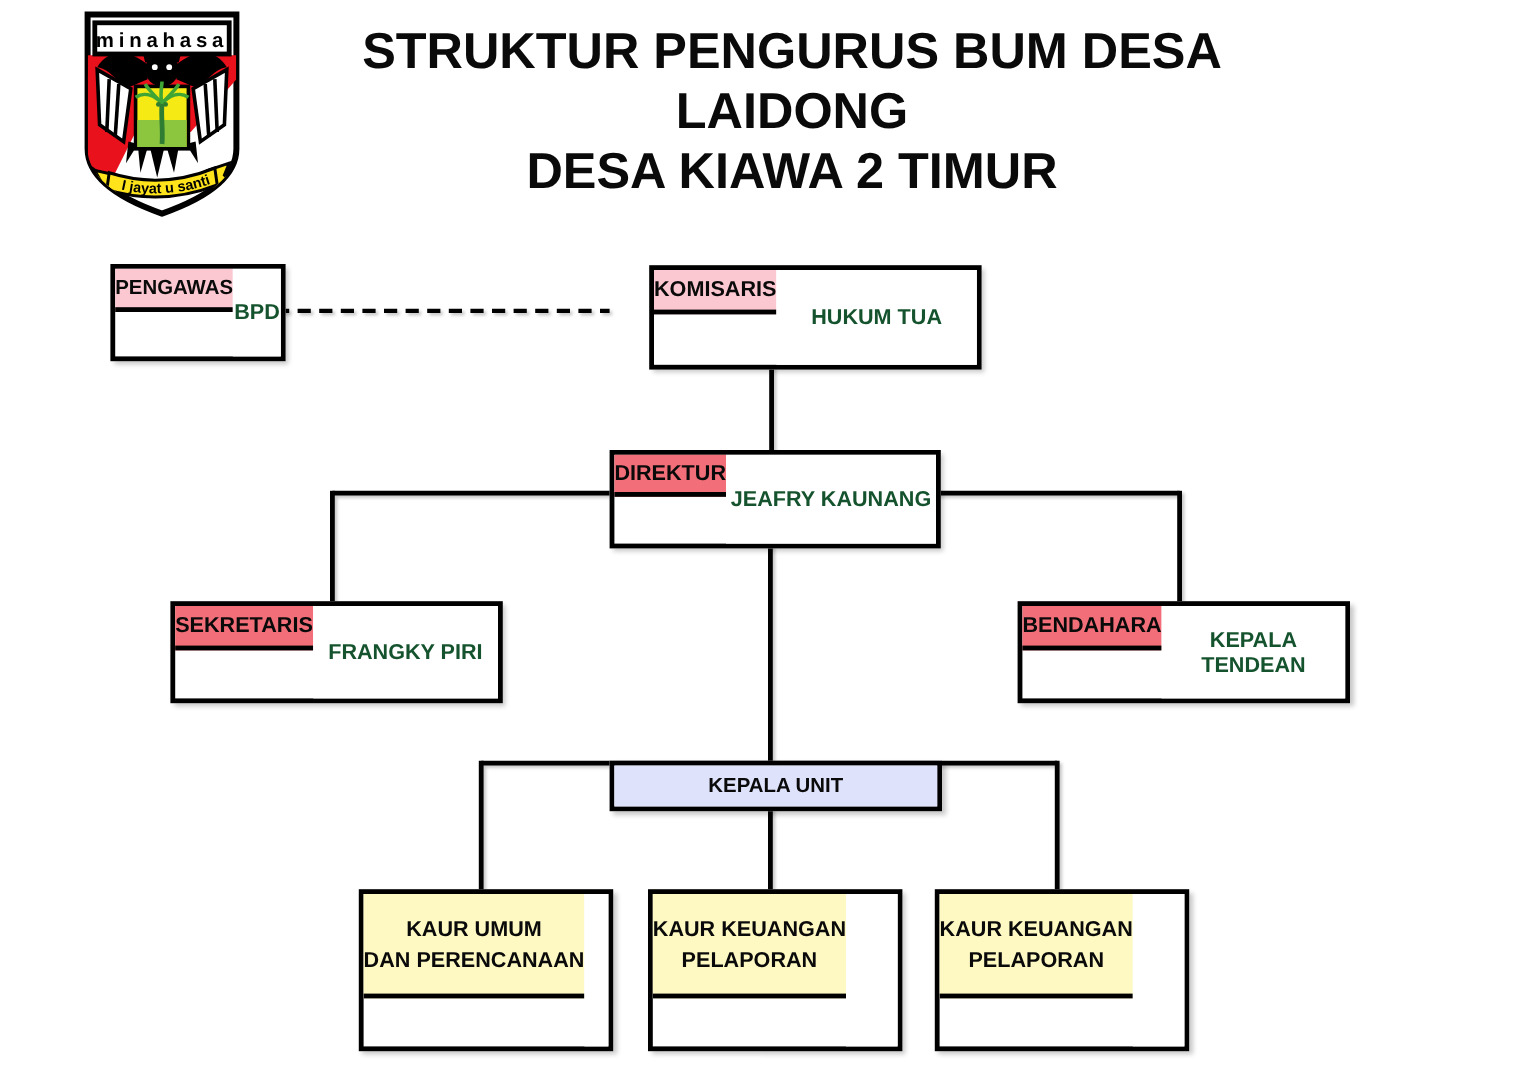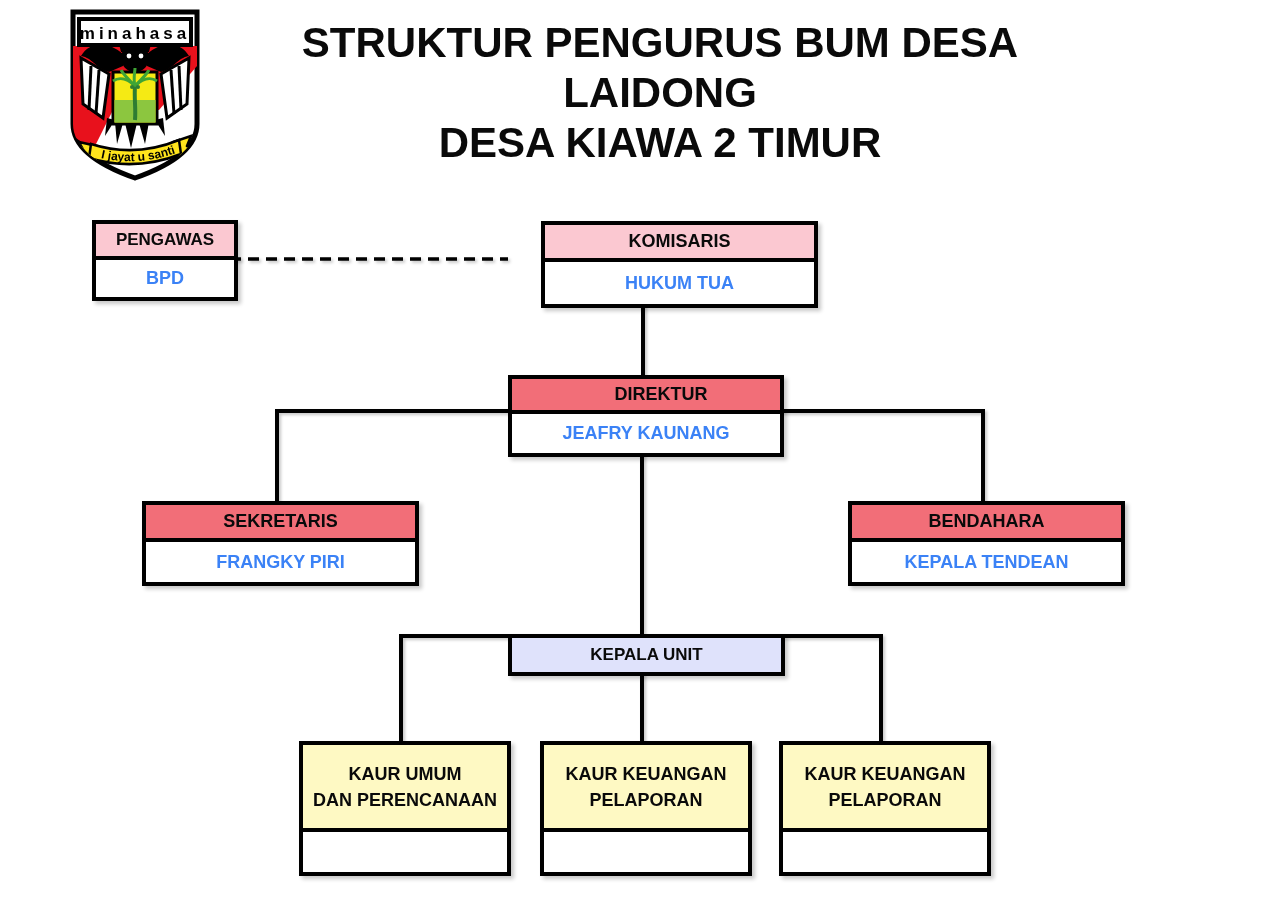--- a/index.html
+++ b/index.html
@@ -17,44 +17,44 @@
   #connectors{
     position:absolute;left:0;top:0;z-index:1;
     filter:drop-shadow(2px 2px 1.5px rgba(0,0,0,0.22));
   }
   #connectors line{stroke:#000;stroke-width:4;}
   #connectors line.dashed{stroke-width:3.5;stroke-dasharray:11 7;}
   
   .box{
     position:absolute;z-index:2;background:#ffffff;border:4px solid #000;
     box-shadow:3px 3px 4px rgba(0,0,0,0.22);
-    display:flex;flex-direction:column;
+    display:flex;flex-direction:row;
   }
   .box .hdr{
     border-bottom:4px solid #000;display:flex;align-items:center;justify-content:center;
     font-weight:700;font-size:18px;color:#0a0a0a;text-align:center;flex:0 0 auto;
   }
   .box .bdy{
     background:#ffffff;display:flex;align-items:center;justify-content:center;
-    font-weight:700;font-size:18px;color:#3b82f6;flex:1 1 auto;text-align:center;
+    font-weight:700;font-size:18px;color:#14532d;flex:1 1 auto;text-align:center;
   }
   .hdr.pink{background:#fbc8d1;}
   .hdr.red{background:#f26e78;}
   .hdr.lav{background:#dfe2fb;}
   .hdr.lightlav{background:#fef9c3;}
   .box.single{justify-content:center;}
   .box.single .hdr{border-bottom:none;flex:1 1 auto;}
   .twoline{line-height:26px;font-size:17px;}
   
   #box-pengawas   {left:92px;  top:220px; width:138px; height:73px;}
   #box-pengawas .hdr{height:32px;font-size:17px;}
   #box-komisaris  {left:508px; top:221px; width:269px; height:79px;margin-left:33px;}
   #box-komisaris .hdr{height:33px;}
   #box-direktur   {left:508px; top:375px; width:268px; height:74px;}
-  #box-direktur .hdr{height:31px;padding-left:30px;}
+  #box-direktur .hdr{height:31px;}
   #box-sekretaris {left:142px; top:501px; width:269px; height:77px;}
   #box-sekretaris .hdr{height:33px;}
   #box-bendahara  {left:848px; top:501px; width:269px; height:77px;}
   #box-bendahara .hdr{height:33px;}
   #box-kepala-unit{left:508px; top:634px; width:269px; height:34px;}
   #box-kepala-unit .hdr{font-size:17px;}
   .unitbox{top:741px;width:204px;height:127px;}
   .unitbox .hdr{height:83px;flex-direction:column;}
   #box-unit-1{left:299px;}
   #box-unit-2{left:540px;}

